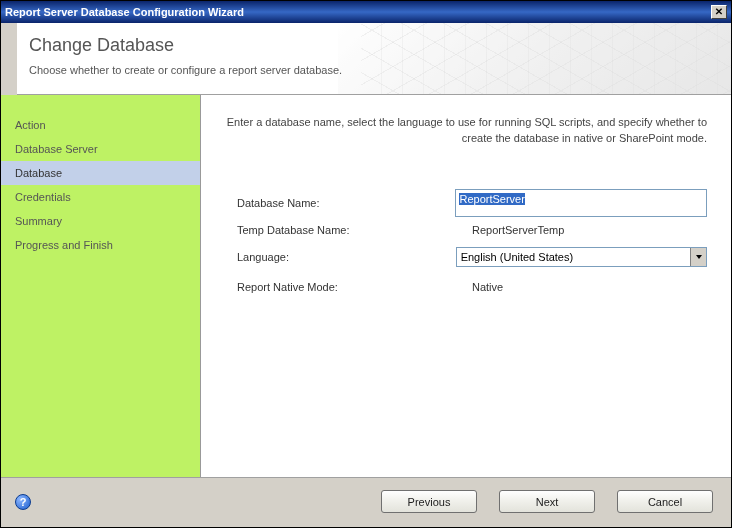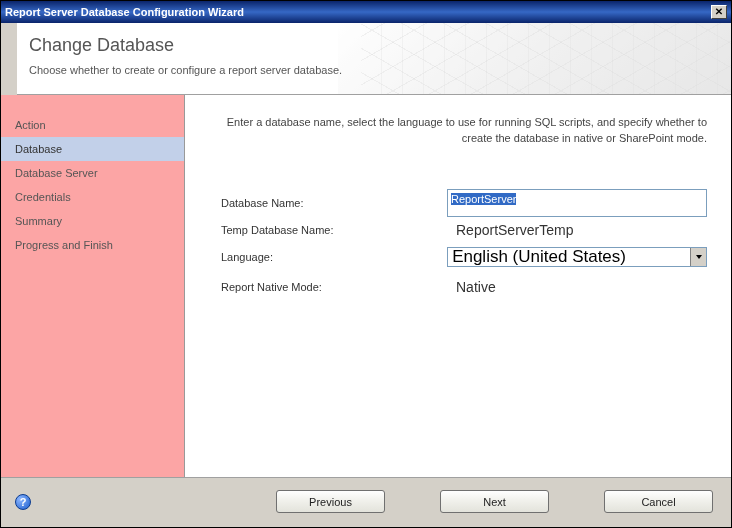--- a/index.html
+++ b/index.html
@@ -95,23 +95,23 @@
       z-index: 1;
     }
     .body {
       flex: 1;
       display: flex;
       background: #fff;
       border-bottom: 1px solid #a0a0a0;
       overflow: hidden;
     }
     .sidebar {
-      width: 184px;
+      width: 200px;
       padding: 18px 0 0 0;
-      background: #fca5a5;
+      background: #bef264;
       border-right: 1px solid #999;
     }
     .sidebar-item {
       padding: 6px 14px;
       color: #555;
       cursor: pointer;
       font-size: 11px;
     }
     .sidebar-item.active {
       background: #c2d0e9;
@@ -136,21 +136,21 @@
       height: 22px;
     }
     .form-label {
       width: 235px;
       color: #333;
       font-size: 11px;
       margin-left: 14px;
     }
     .form-value {
       color: #333;
-      font-size: 14px;
+      font-size: 11px;
     }
     .input-shell {
       width: 270px;
       height: 28px;
       border: 1px solid #7b9ebd;
       background: #fff;
       font-size: 11px;
       padding: 1px 3px;
       line-height: 16px;
     }
@@ -159,21 +159,21 @@
       color: #fff;
     }
     .select-shell {
       width: 270px;
       height: 20px;
       border: 1px solid #7b9ebd;
       background: #fff;
       display: flex;
       align-items: center;
       justify-content: space-between;
-      font-size: 17px;
+      font-size: 11px;
     }
     .select-shell .sel-text {
       padding: 0 4px;
       color: #000;
     }
     .select-shell .dd-btn {
       width: 16px;
       height: 100%;
       background: #d4d0c8;
       border-left: 1px solid #808080;
@@ -207,30 +207,29 @@
       font-weight: bold;
       font-size: 11px;
       cursor: pointer;
       border: 1px solid #0a3b90;
     }
     .btn-row {
       display: flex;
       gap: 22px;
     }
     .btn {
-      width: 109px;
+      width: 96px;
       height: 23px;
       background: linear-gradient(to bottom, #fff 0%, #f1f1ec 45%, #e3e3db 100%);
       border: 1px solid #707070;
       border-radius: 3px;
       font-family: inherit;
       font-size: 11px;
       cursor: pointer;
       color: #222;
-      margin-left: 33px;
     }
   </style>
 </head>
 <body>
 
 <div class="window">
 
   <div class="titlebar">
     <span>Report Server Database Configuration Wizard</span>
     <div class="close-btn">
@@ -243,25 +242,25 @@
     <div class="header-title">Change Database</div>
     <div class="header-subtitle">Choose whether to create or configure a report server database.</div>
   </div>
 
   <div class="body">
 
     <div class="sidebar">
       <div class="sidebar-item">
         <span>Action</span>
       </div>
+      <div class="sidebar-item">
+        <span>Database Server</span>
+      </div>
       <div class="sidebar-item active">
         <span>Database</span>
-      </div>
-      <div class="sidebar-item">
-        <span>Database Server</span>
       </div>
       <div class="sidebar-item">
         <span>Credentials</span>
       </div>
       <div class="sidebar-item">
         <span>Summary</span>
       </div>
       <div class="sidebar-item">
         <span>Progress and Finish</span>
       </div>

